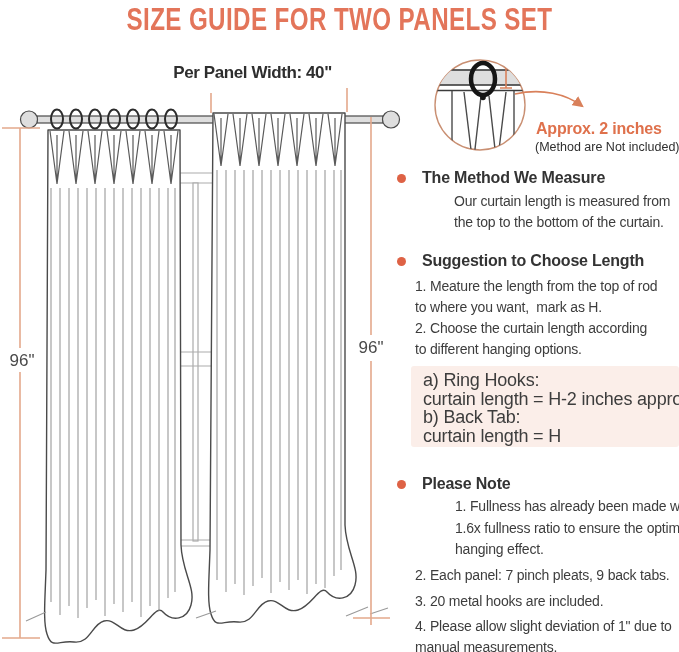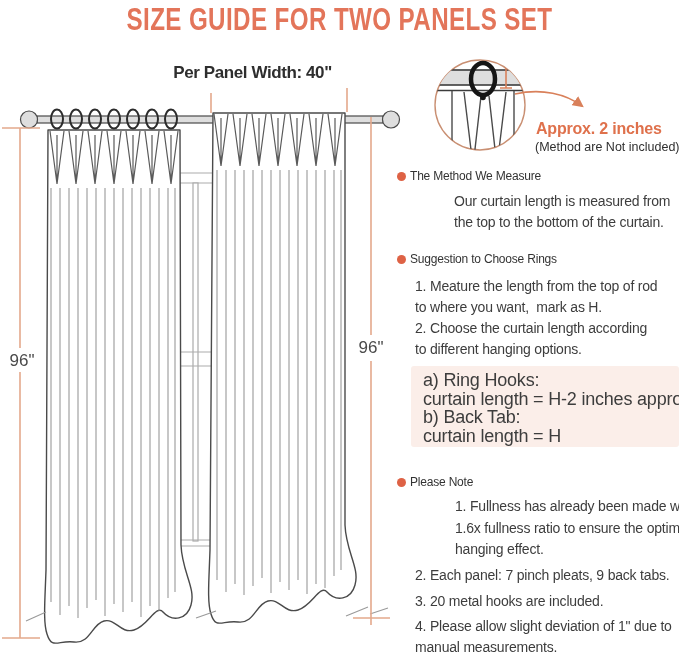--- a/index.html
+++ b/index.html
@@ -15,22 +15,22 @@
   .art { position:absolute; left:0; top:0; }
   .lbl { position:absolute; white-space:pre; }
   .width-label   { left:145px; top:63px;  width:215px; text-align:center; font-size:17px; font-weight:bold; color:#2e2e2e; letter-spacing:-0.4px; }
   .width-sub     { left:145px; top:85px;  width:215px; text-align:center; font-size:14px; font-weight:bold; color:#2e2e2e; }
   .hlabel        { font-size:17px; color:#4a4a4a; text-align:center; }
   .hlabel.left   { left:4px;   top:351px; width:36px; }
   .hlabel.right  { left:352px; top:338px; width:38px; }
   .callout-label { left:536px; top:120px; font-size:16px; font-weight:bold; color:#DF714C; letter-spacing:-0.2px; }
   .callout-sub   { left:535px; top:140px; font-size:12.5px; color:#2f2f2f; }
   .sec-heading {
-    position:absolute; display:flex; align-items:center; gap:4px;
-    font-size:12px; font-weight:normal; color:#333333; letter-spacing:-0.2px;
+    position:absolute; display:flex; align-items:center; gap:16px;
+    font-size:16px; font-weight:bold; color:#333333; letter-spacing:-0.2px;
   }
   .bullet { width:9px; height:9px; border-radius:50%; background:#DE6245; flex:none; }
   .body-text {
     position:absolute; font-size:14px; line-height:20.5px; color:#3d3d3d;
     white-space:pre; letter-spacing:-0.2px;
   }
   .body-text.tall { line-height:21.5px;margin-left:40px; }
   .options-box {
     position:absolute; left:411px; top:366px; width:268px; height:81px;
     background:#FBEEE9; border-radius:3px; box-sizing:border-box;
@@ -175,21 +175,21 @@
 
   <div class="sec-heading hd-method">
     <span class="bullet"></span>
     <span>The Method We Measure</span>
   </div>
   <div class="body-text txt-method">Our curtain length is measured from
 the top to the bottom of the curtain.</div>
 
   <div class="sec-heading hd-suggestion">
     <span class="bullet"></span>
-    <span>Suggestion to Choose Rings</span>
+    <span>Suggestion to Choose Length</span>
   </div>
   <div class="body-text txt-step1">1. Meature the length from the top of rod
 to where you want,  mark as H.</div>
   <div class="body-text txt-step2">2. Choose the curtain length according
 to different hanging options.</div>
   <div class="options-box">a) Ring Hooks:
 curtain length = H-2 inches approx.
 b) Back Tab:
 curtain length = H</div>
 

